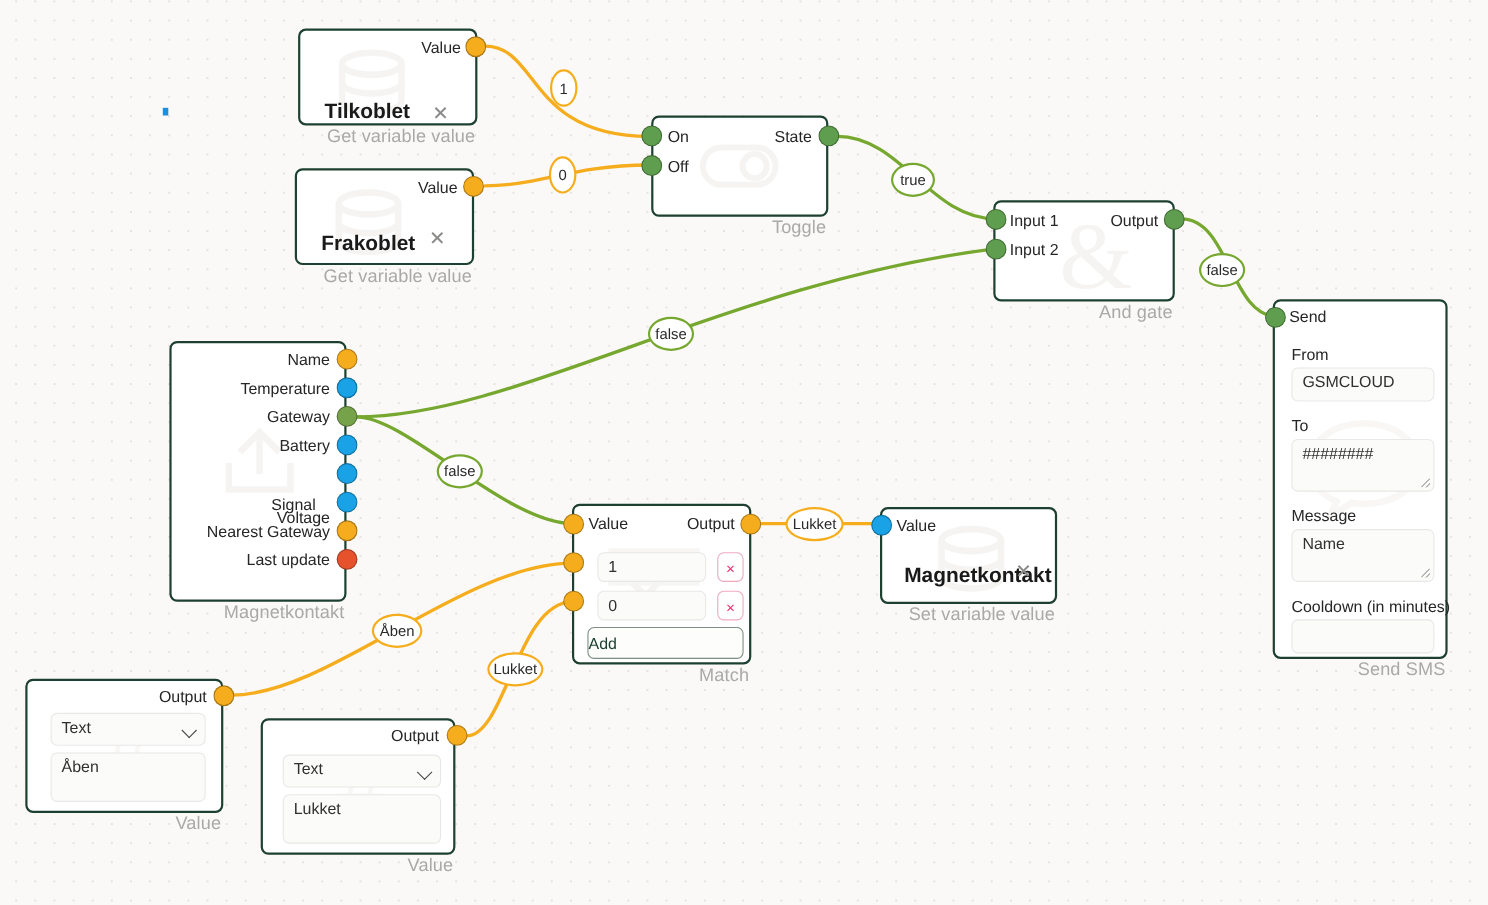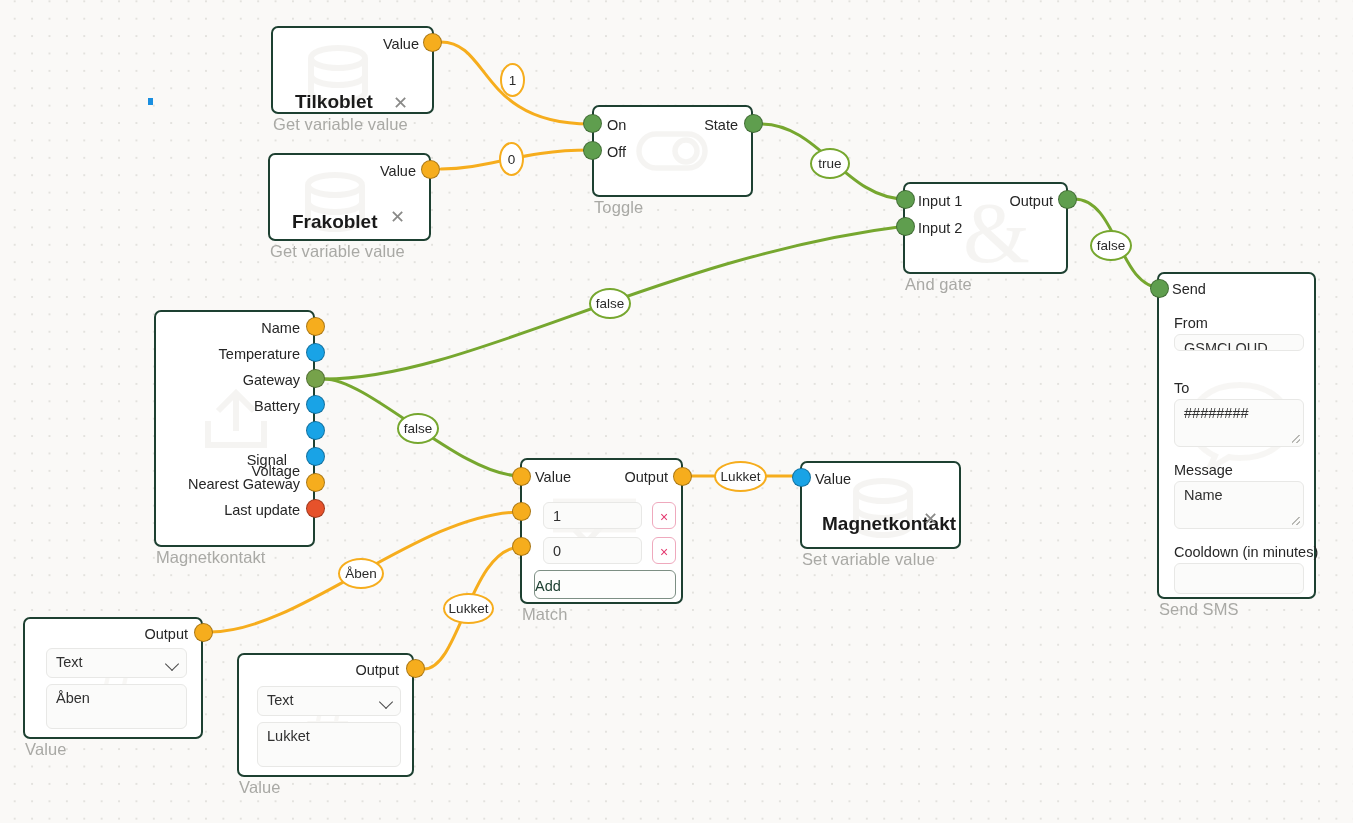--- a/index.html
+++ b/index.html
@@ -33,21 +33,21 @@
     box-sizing: border-box;
     background: #ffffff;
     border: 2.2px solid #1d4031;
     border-radius: 7px;
     z-index: 5;
   }
   .node-caption {
     position: absolute;
     left: 0;
     width: 100%;
-    text-align: left;
+    text-align: right;
     top: 100%;
     margin-top: 3px;
     font-size: 16.5px;
     color: #a9a9a5;
     letter-spacing: .1px;
     white-space: nowrap;
     pointer-events: none;
   }
   
   .port {
@@ -362,21 +362,21 @@
   <div class="port orange" style="left:406px; top:659px;"></div>
 
   <div class="node" style="left:1157px; top:272px; width:159px; height:327px;">
     <svg class="wmark" style="left:26px; top:105px;" width="110" height="92" viewBox="0 0 110 92">
       <path d="M55 6 C24 6 6 24 6 44 C6 58 15 70 30 77 L24 90 L44 78 C48 79 51 79 55 79 C86 79 104 62 104 44 C104 24 86 6 55 6 Z" fill="none" stroke="#f1efeb" stroke-width="6"></path>
       <text x="55" y="54" text-anchor="middle" font-family="'Liberation Sans',sans-serif" font-size="27" fill="#f1efeb" font-weight="bold">SMS</text>
     </svg>
     <div class="port-label" style="left:13px; top:6px;">Send</div>
 
     <div class="field-label" style="left:15px; top:41px;">From</div>
-    <div class="txtbox" style="left:15px; top:60px; width:130px; height:17px;">GSMCLOUD</div>
+    <div class="txtbox" style="left:15px; top:60px; width:130px; height:31px;">GSMCLOUD</div>
 
     <div class="field-label" style="left:15px; top:106px;">To</div>
     <div class="txtbox area" style="left:15px; top:125px; width:130px; height:48px;">########</div>
 
     <div class="field-label" style="left:15px; top:188px;">Message</div>
     <div class="txtbox area" style="left:15px; top:207px; width:130px; height:48px;">Name</div>
 
     <div class="field-label" style="left:15px; top:270px;">Cooldown (in minutes)</div>
     <div class="txtbox" style="left:15px; top:289px; width:130px; height:31px;"></div>
 

